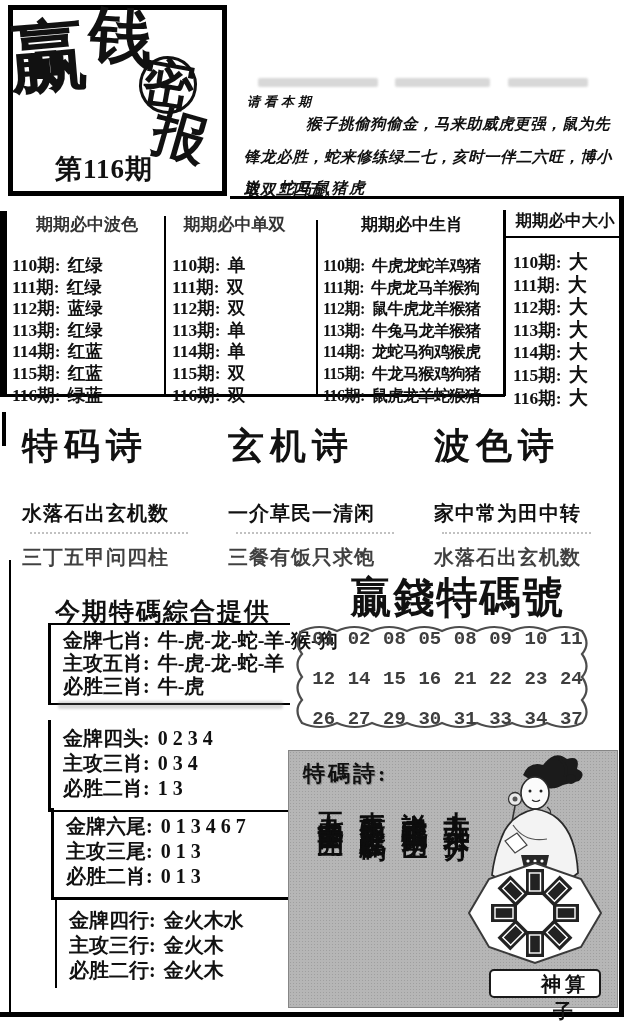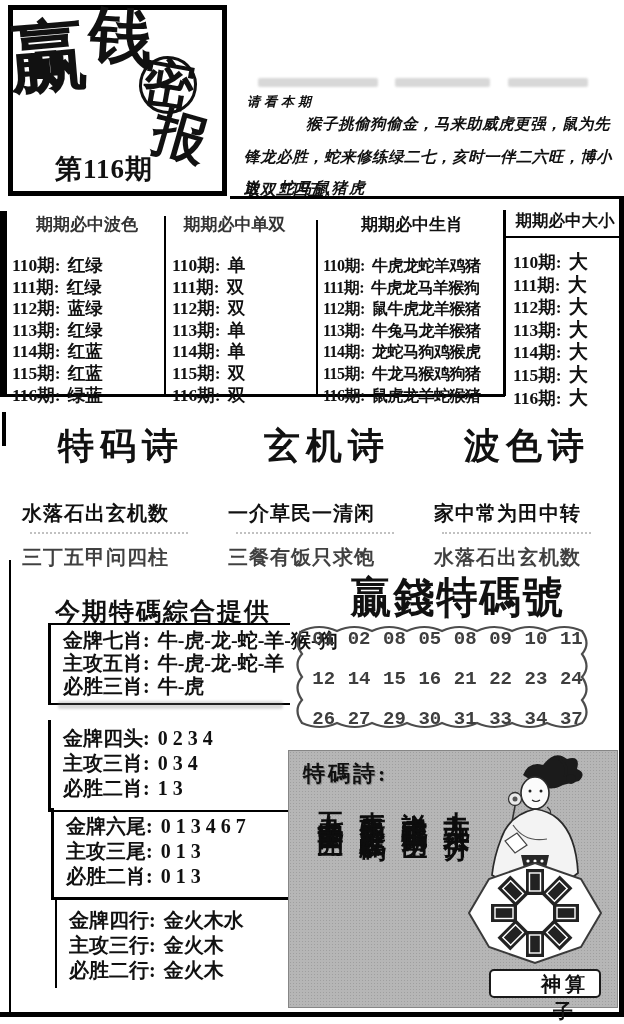--- a/index.html
+++ b/index.html
@@ -29,21 +29,21 @@
   .phead{text-align:center;font-size:17px;font-weight:700;margin-bottom:19px;white-space:nowrap;}
   .blurry{filter:blur(.45px);color:#333;}
   .phead.sans{font-family:"Liberation Sans",sans-serif;font-size:16.5px;}
   .trow{font-size:17.5px;line-height:21.6px;font-weight:700;white-space:nowrap;}
   .trow .val{margin-left:7px;}
   .zo .trow{font-size:16px;letter-spacing:-.5px;}
   .sz .trow .val{font-size:19px;}
 
   
   .pblock{position:absolute;top:422px;height:150px;}
-  .ptitle{position:absolute;top:0;left:0;right:0;text-align:center;font-size:36px;letter-spacing:6px;font-weight:600;white-space:nowrap;}
+  .ptitle{position:absolute;top:0;left:0;right:0;text-align:left;font-size:36px;letter-spacing:6px;font-weight:600;white-space:nowrap;}
   .pl1{position:absolute;top:78px;left:0;font-size:20px;letter-spacing:1px;white-space:nowrap;font-weight:600;}
   .pdots{position:absolute;top:110px;left:8px;width:80%;border-top:2px dotted #999;opacity:.6;}
   .pl2{position:absolute;top:122px;left:0;font-size:20px;letter-spacing:1px;white-space:nowrap;font-weight:600;opacity:.8;filter:blur(.25px);}
 
   
   .ctitle{position:absolute;left:55px;top:595px;font-size:25px;letter-spacing:2px;font-weight:700;white-space:nowrap;}
   .cbox{position:absolute;width:242px;box-sizing:border-box;padding:4px 0 5px 12px;overflow:visible;}
   .crow{font-size:20px;font-weight:700;white-space:nowrap;line-height:23px;}
   .crow .lbl{margin-right:8px;}
   .b1{left:48px;top:623px;border-top:2px solid #000;border-left:3px solid #000;border-bottom:2px solid #000;}

